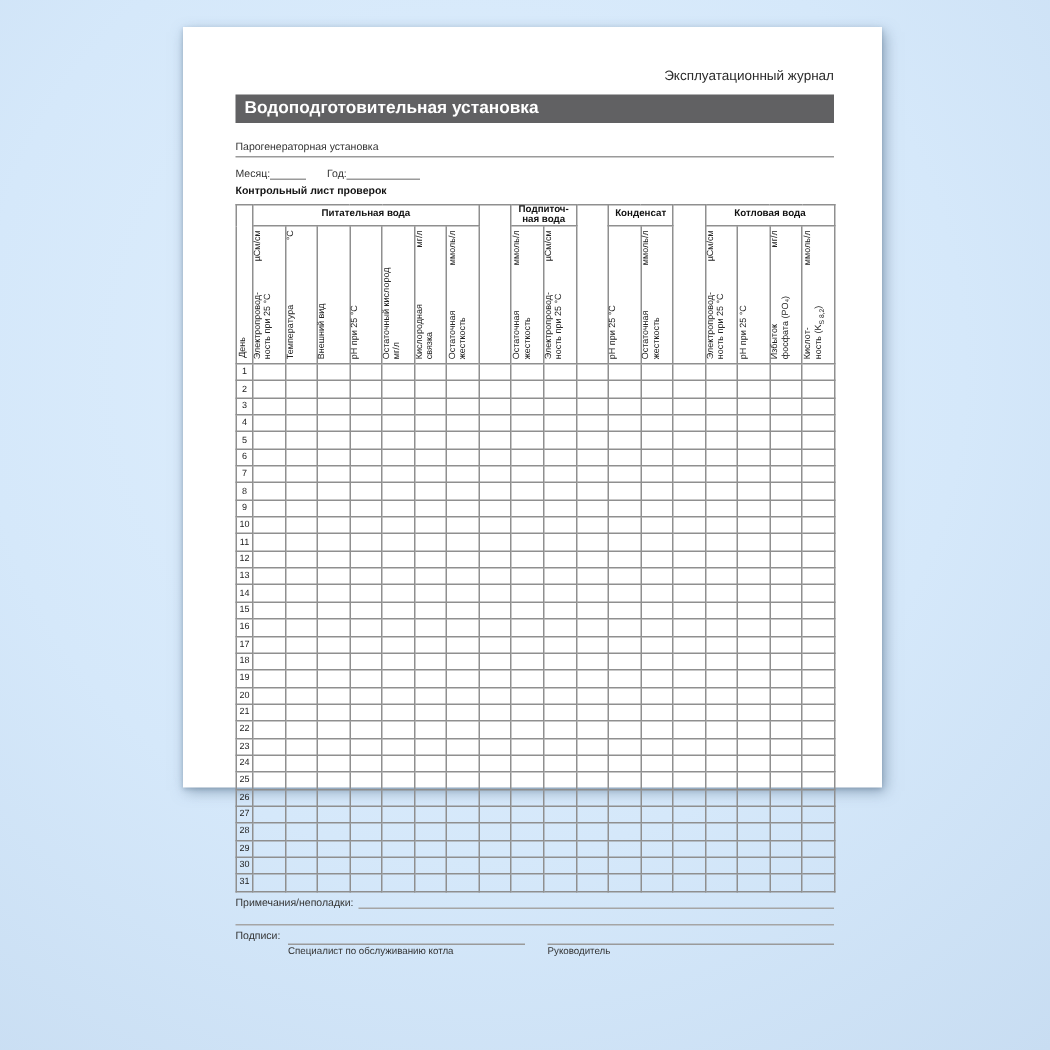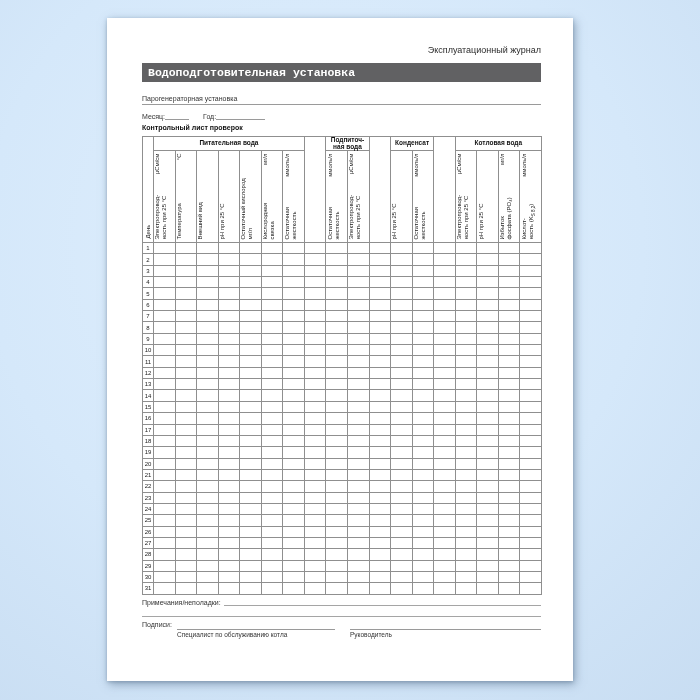--- a/index.html
+++ b/index.html
@@ -2,29 +2,29 @@
 <html><head>
 <meta charset="utf-8">
 <style>
   html,body{margin:0;padding:0;}
   .backdrop{
     position:relative;width:700px;height:700px;overflow:hidden;
     background:radial-gradient(circle at 45% 35%, #e0effd 0%, #d5e8fa 55%, #c8ddf2 100%);
     font-family:"Liberation Sans", sans-serif;
   }
   .page{
-    position:absolute;left:107px;top:18px;width:466px;height:663px;
+    position:absolute;left:122px;top:18px;width:466px;height:507px;
     background:#ffffff;
     box-shadow:2px 3px 9px rgba(82,108,135,.55), 0 1px 3px rgba(82,108,135,.35);
   }
   .doc-type{position:absolute;top:27px;right:32px;font-size:9px;color:#2b2b2b;}
   .banner{
     position:absolute;left:35px;right:32px;top:45px;height:19px;
     background:#616163;color:#ffffff;font-weight:bold;font-size:11.5px;
-    line-height:19px;padding-left:6px;box-sizing:border-box;white-space:nowrap;font-family:Liberation Mono, monospace;
+    line-height:19px;padding-left:6px;box-sizing:border-box;white-space:nowrap;
   }
   .plant-row{
     position:absolute;left:35px;right:32px;top:77px;font-size:7px;color:#333;
     border-bottom:1px solid #9a9a9a;padding-bottom:2px;
   }
   .my-row{position:absolute;left:35px;right:32px;top:93px;font-size:7px;color:#333;display:flex;align-items:flex-end;}
   .fl{border-bottom:1px solid #9a9a9a;height:8px;display:inline-block;}
   .fl-month{width:24px;}
   .gap{width:14px;display:inline-block;}
   .fl-year{width:49px;}

